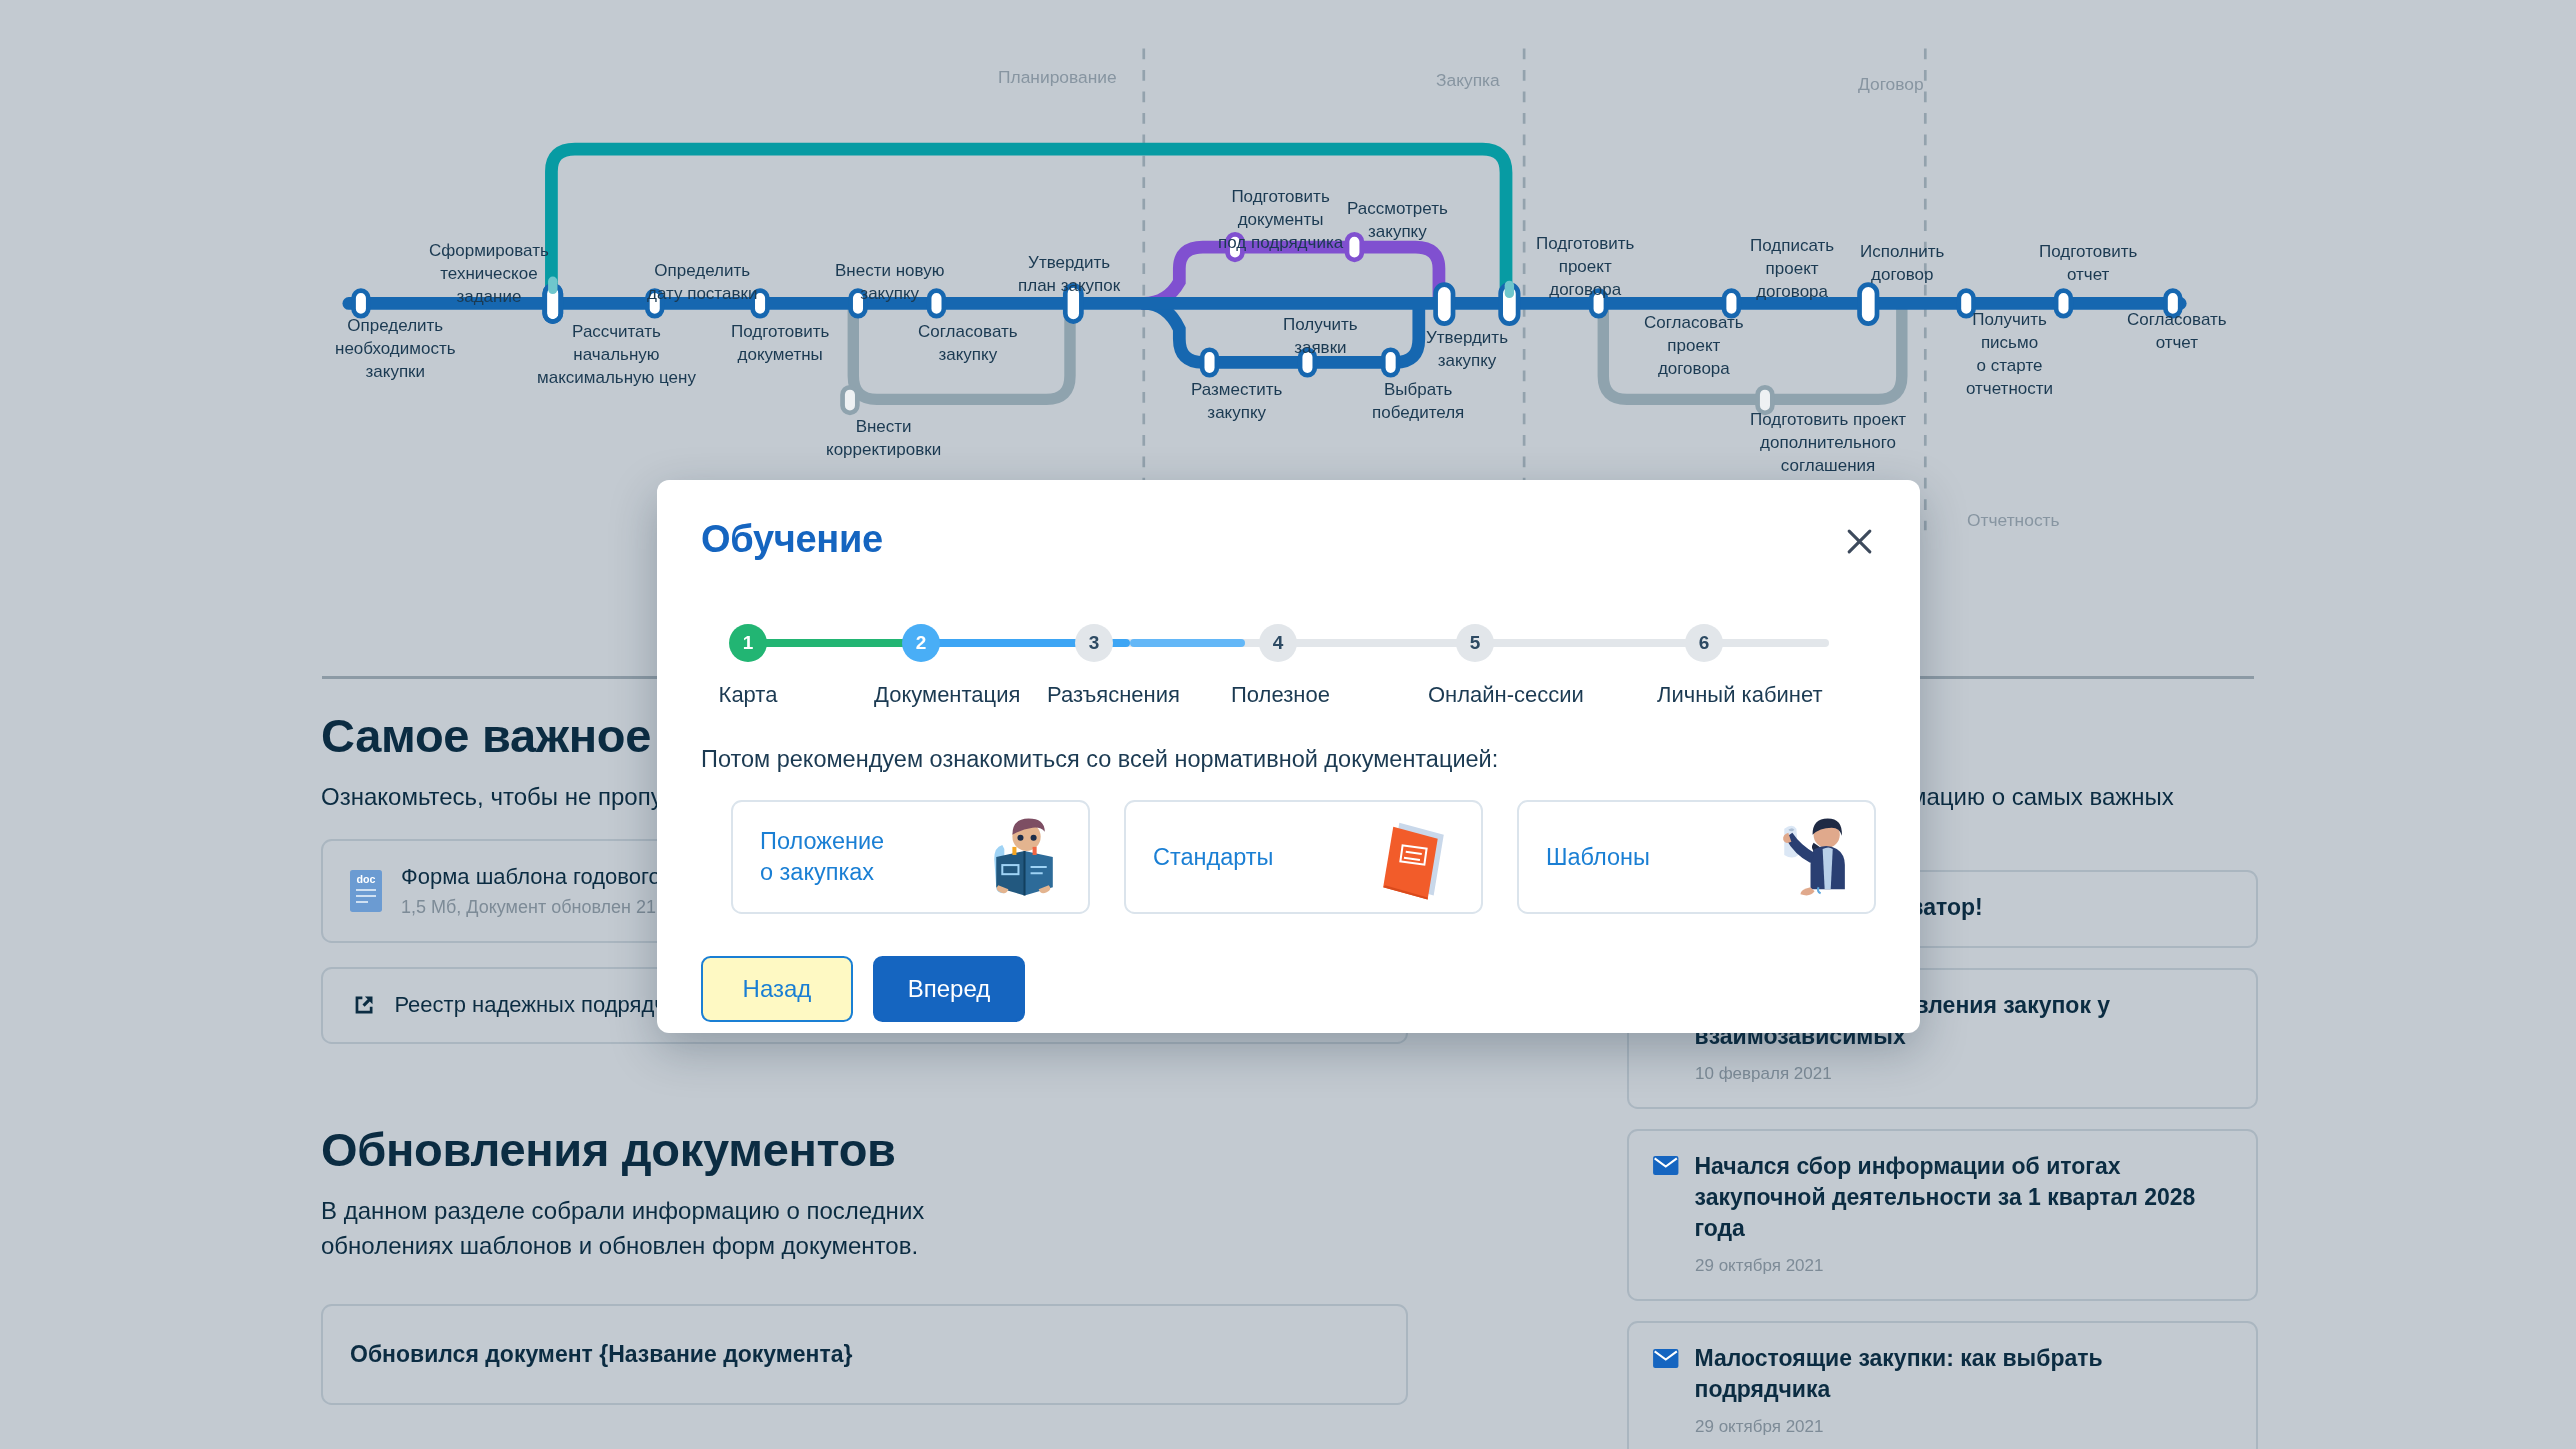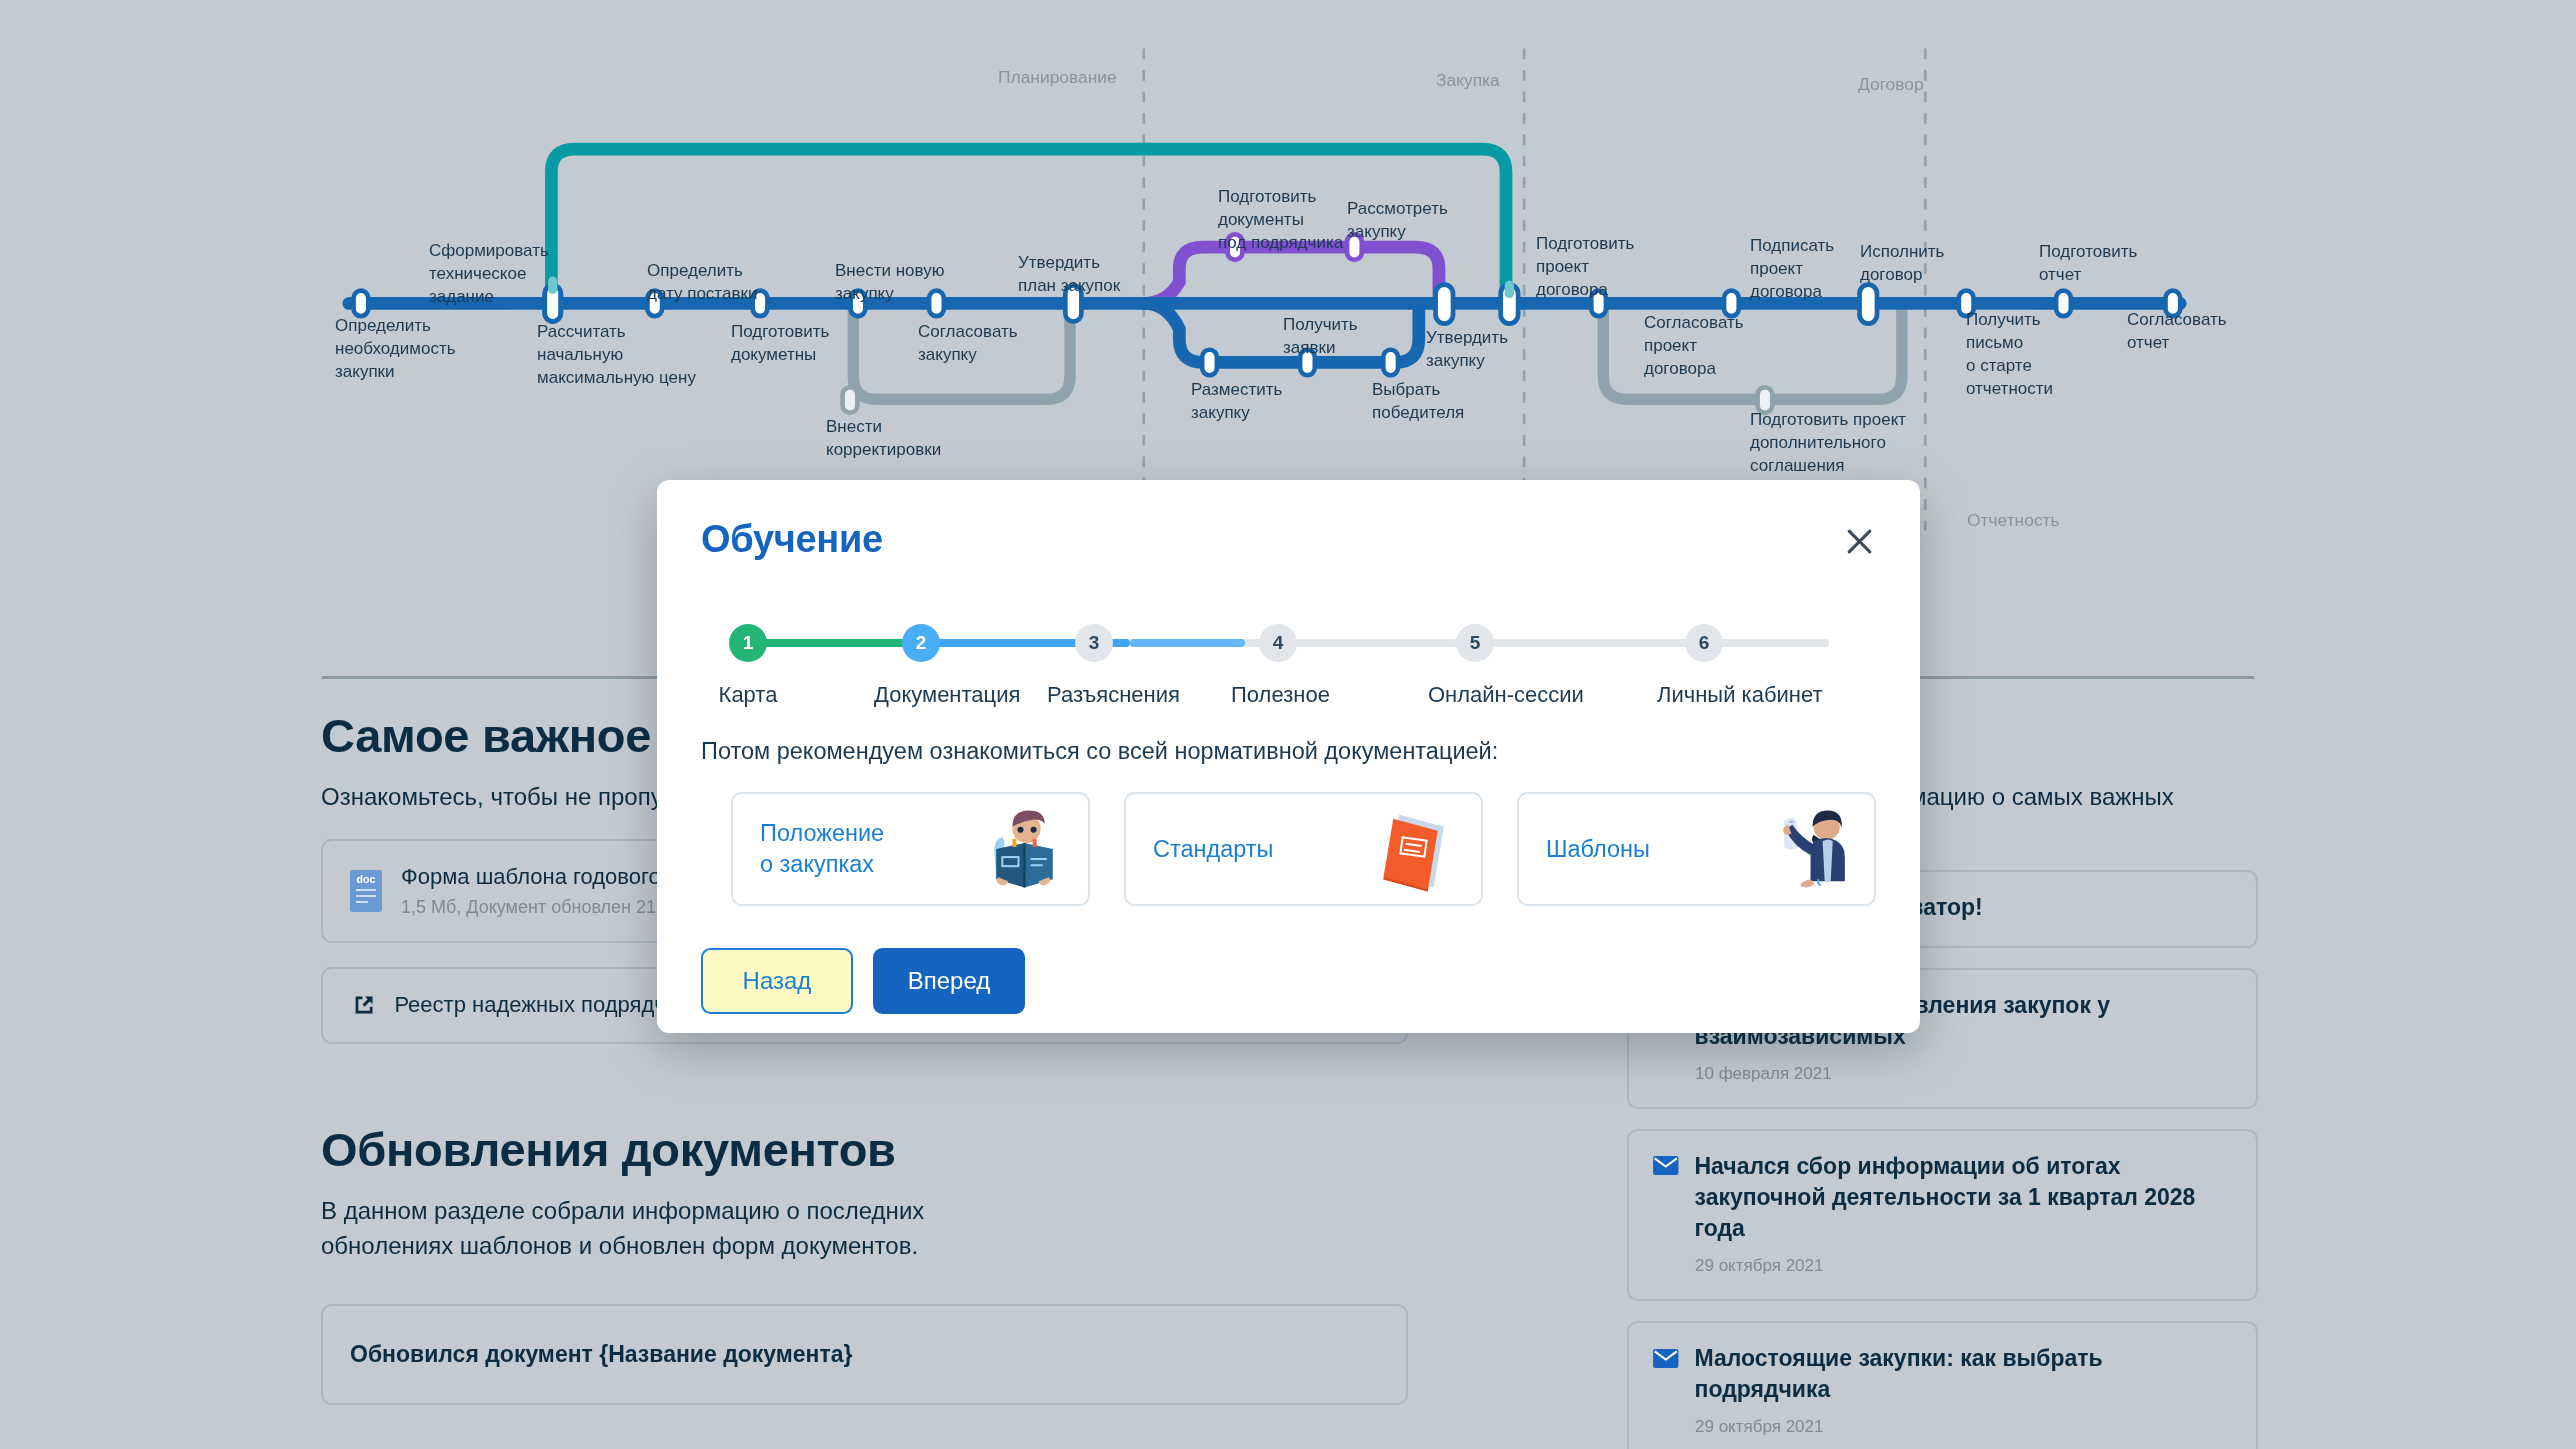--- a/index.html
+++ b/index.html
@@ -8,21 +8,21 @@
     font-family: "Liberation Sans", sans-serif;
     background: #c3cad1;
     overflow: hidden;
   }
   #root { position: relative; width: 2576px; height: 1449px; }
 
   
   .page { position: absolute; inset: 0; }
 
   
-  .flow { position: absolute; left: 0; top: 0; width: 2576px; height: 678px; }
+  .flow { position: absolute; left: 0; top: 0; width: 2576px; height: 678px; text-align: center; }
   .flow svg { position: absolute; left: 0; top: 0; }
   .phase-label {
     position: absolute; color: #8795a1; font-size: 17.4px; white-space: nowrap;
   }
   .node-label {
     position: absolute; color: #1b3a52; font-size: 17px; line-height: 1.35;
     white-space: pre-line;
   }
   .divider-line {
     position: absolute; left: 322px; top: 676px; width: 1932px; height: 3.4px;
@@ -118,21 +118,21 @@
     font-size: 19px; font-weight: bold; position: relative; z-index: 2;
   }
   .step.done   .bubble { background: #22b573; color: #fff; }
   .step.active .bubble { background: #49aef6; color: #fff; }
   .step.todo   .bubble { background: #e2e6ea; color: #2d4a63; }
   .step .lbl {
     margin-top: 20px; font-size: 22px; color: #1b3a52; white-space: nowrap;
   }
 
   .modal-sub {
-    margin-top: 20px; font-size: 23.5px; color: #1b3a52;
+    margin-top: 28px; font-size: 23.5px; color: #1b3a52;
   }
 
   .doc-cards { display: flex; gap: 34px; margin-top: 27px; padding-left: 30px; }
   .doc-card {
     flex: 1; height: 114px; border: 2px solid #dbe4ec; border-radius: 10.7px;
     background: #fff; position: relative; display: flex; align-items: center;
     padding-left: 27px; overflow: hidden;
   }
   .doc-card .t {
     font-size: 23.5px; color: #1a7fd4; line-height: 1.3; white-space: pre-line;

